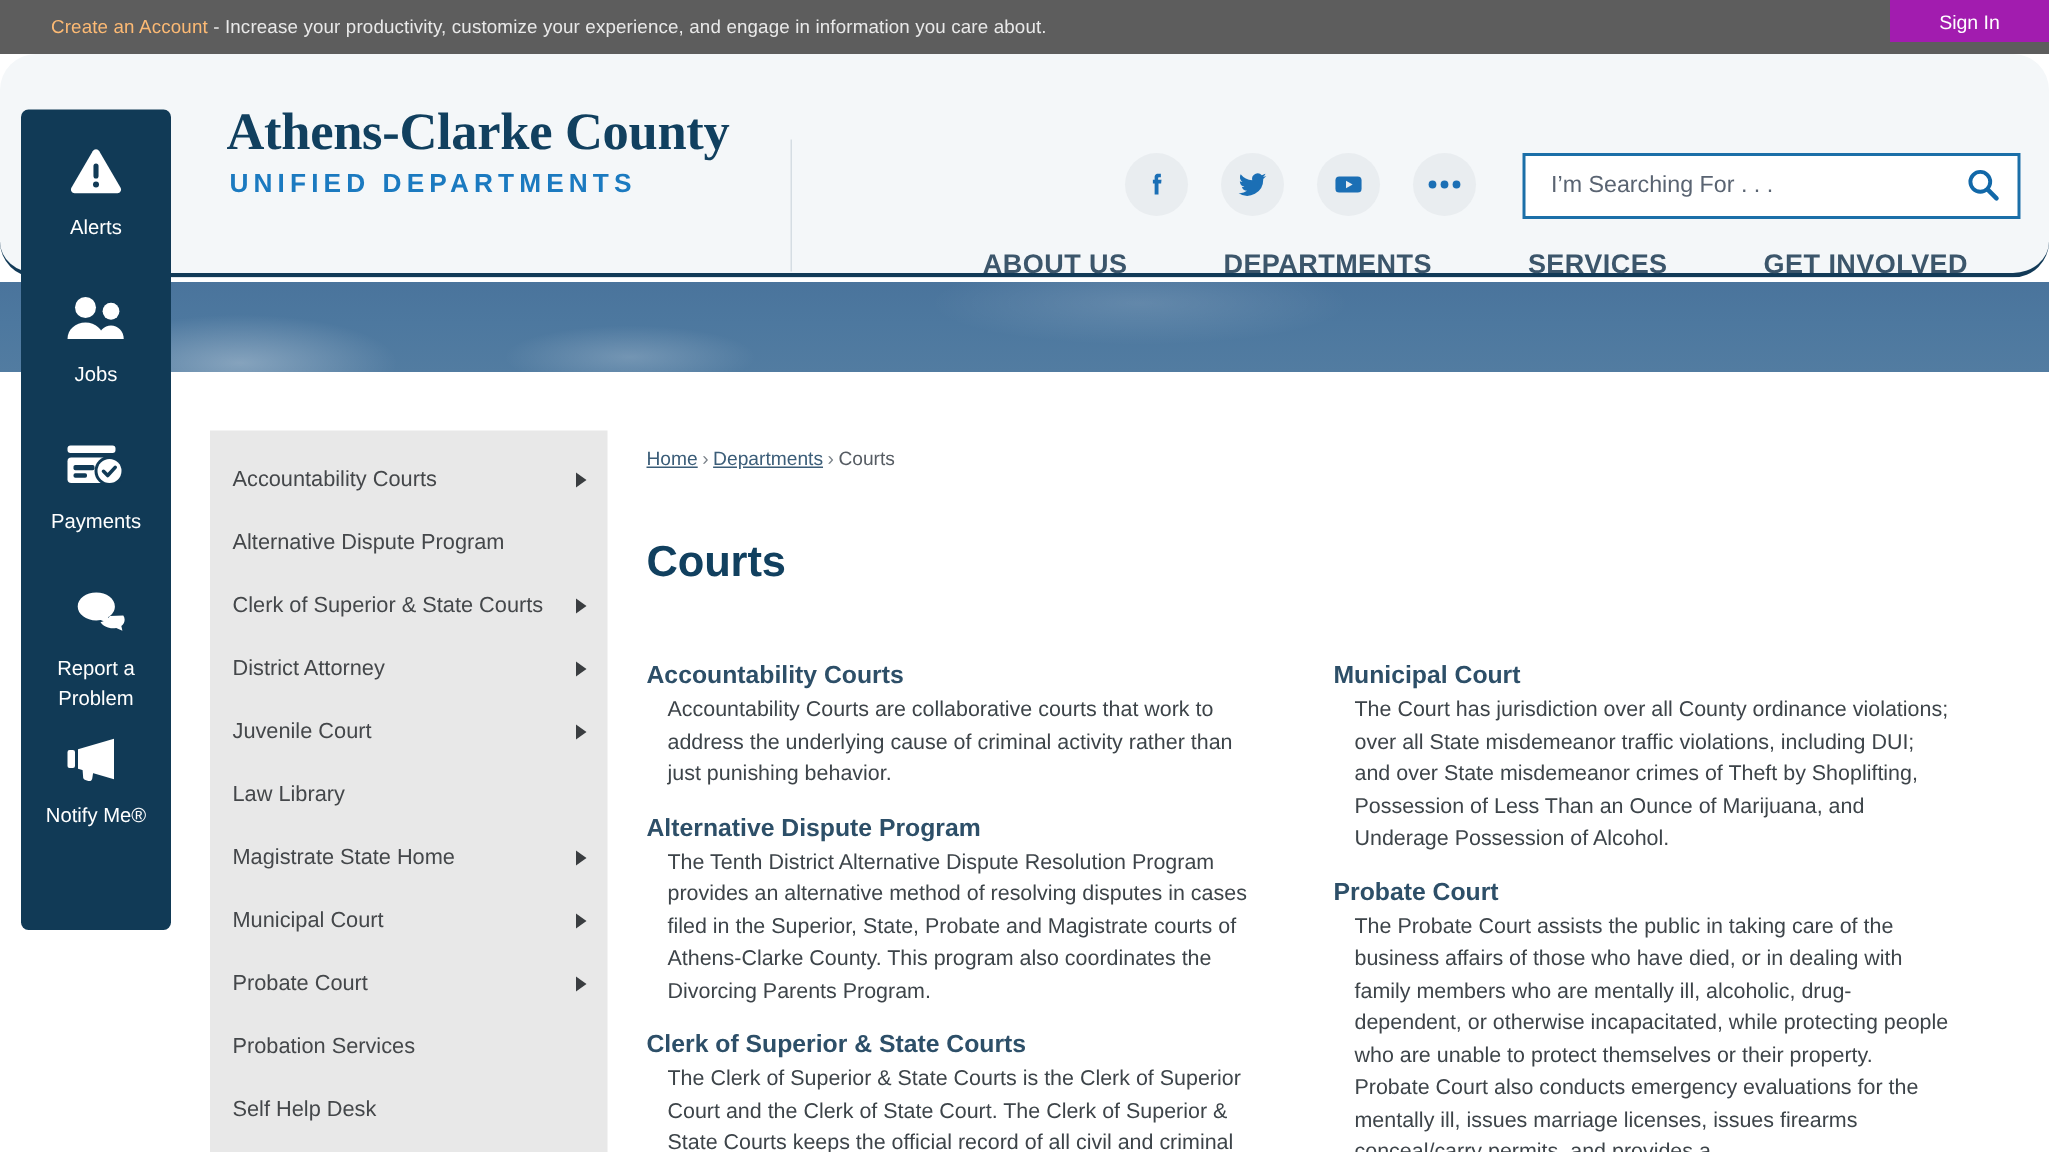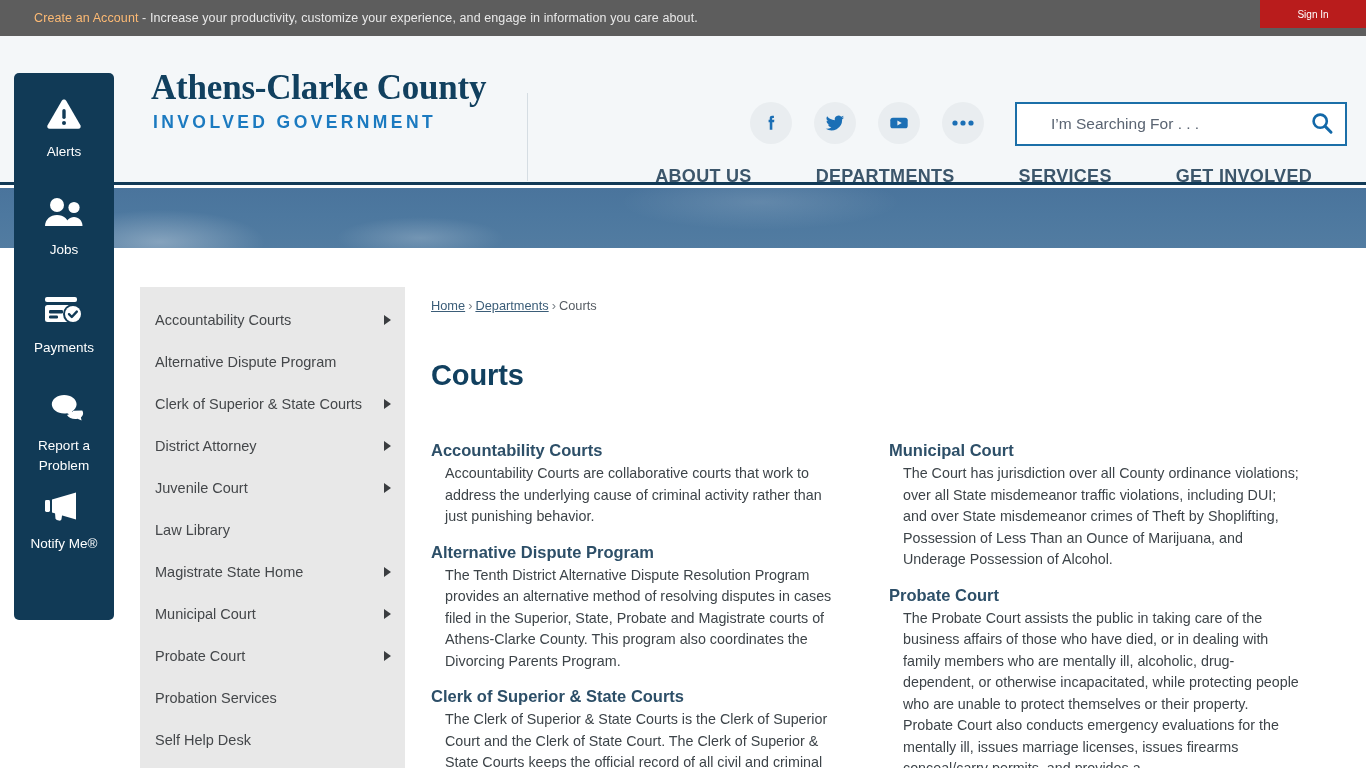--- a/index.html
+++ b/index.html
@@ -21,33 +21,34 @@
     margin-left: 34px;
     font-size: 12.5px;
     color: #e9e9e9;
     letter-spacing: .1px;
     white-space: nowrap;
   }
   .account-msg b { color: #fdba74; font-weight: normal; }
   .signin-btn {
     position: absolute; right: 0; top: 0;
     width: 106px; height: 28px;
-    background: #b91c1c;
+    background: #a21caf;
     color: #ffffff;
-    font-size: 10px;
+    font-size: 13px;
     display: flex; align-items: center; justify-content: center;
     cursor: pointer;
   }
 
   
   .header {
     position: absolute; top: 36px; left: 0;
     width: 1366px; height: 149px;
     background: #f4f7f9;
     border-bottom: 3px solid #123a57;
+    border-radius: 24px;
   }
   .logo {
     position: absolute; left: 151px; top: 34px;
     width: 340px;
   }
   .logo-main {
     font-family: "Liberation Serif", serif;
     font-size: 35px;
     font-weight: bold;
     color: #11405f;
@@ -82,21 +83,21 @@
   .search-wrap {
     position: absolute; left: 1015px; top: 66px;
     width: 332px; height: 44px;
     background: #ffffff;
     border: 2px solid #1b6fa8;
     display: flex; align-items: center;
   }
   .search-input {
     flex: 1; height: 100%;
     border: none; outline: none;
-    padding-left: 34px;
+    padding-left: 17px;
     font-family: "Liberation Sans", sans-serif;
     font-size: 15.5px;
     color: #4a5360;
     background: transparent;
   }
   .search-input::placeholder { color: #5a6472; }
   .search-go {
     width: 46px; height: 100%;
     display: flex; align-items: center; justify-content: center;
     cursor: pointer; background: transparent; border: none;
@@ -222,21 +223,21 @@
   <div class="account-msg">
     <b>Create an Account</b><span> - Increase your productivity, customize your experience, and engage in information you care about.</span>
   </div>
   <div class="signin-btn">Sign In</div>
 </div>
 
 <div class="header">
 
   <div class="logo">
     <div class="logo-main">Athens-Clarke County</div>
-    <div class="logo-sub">INVOLVED GOVERNMENT</div>
+    <div class="logo-sub">UNIFIED DEPARTMENTS</div>
   </div>
   <div class="logo-divider"></div>
 
   <div class="social-row">
     <div class="social-btn">
       <span>
         <svg width="20" height="20" viewBox="0 0 24 24">
             <path fill="#1b6fb5" d="M15.6 8.2h-2.3V6.9c0-.6.4-.8.7-.8h1.5V3.3h-2.1c-2.4 0-2.9 1.7-2.9 2.9v2h-1.4v2.9h1.4V20h3.1v-8.9h2.1l.3-2.9z"></path>
           </svg>
       </span>

